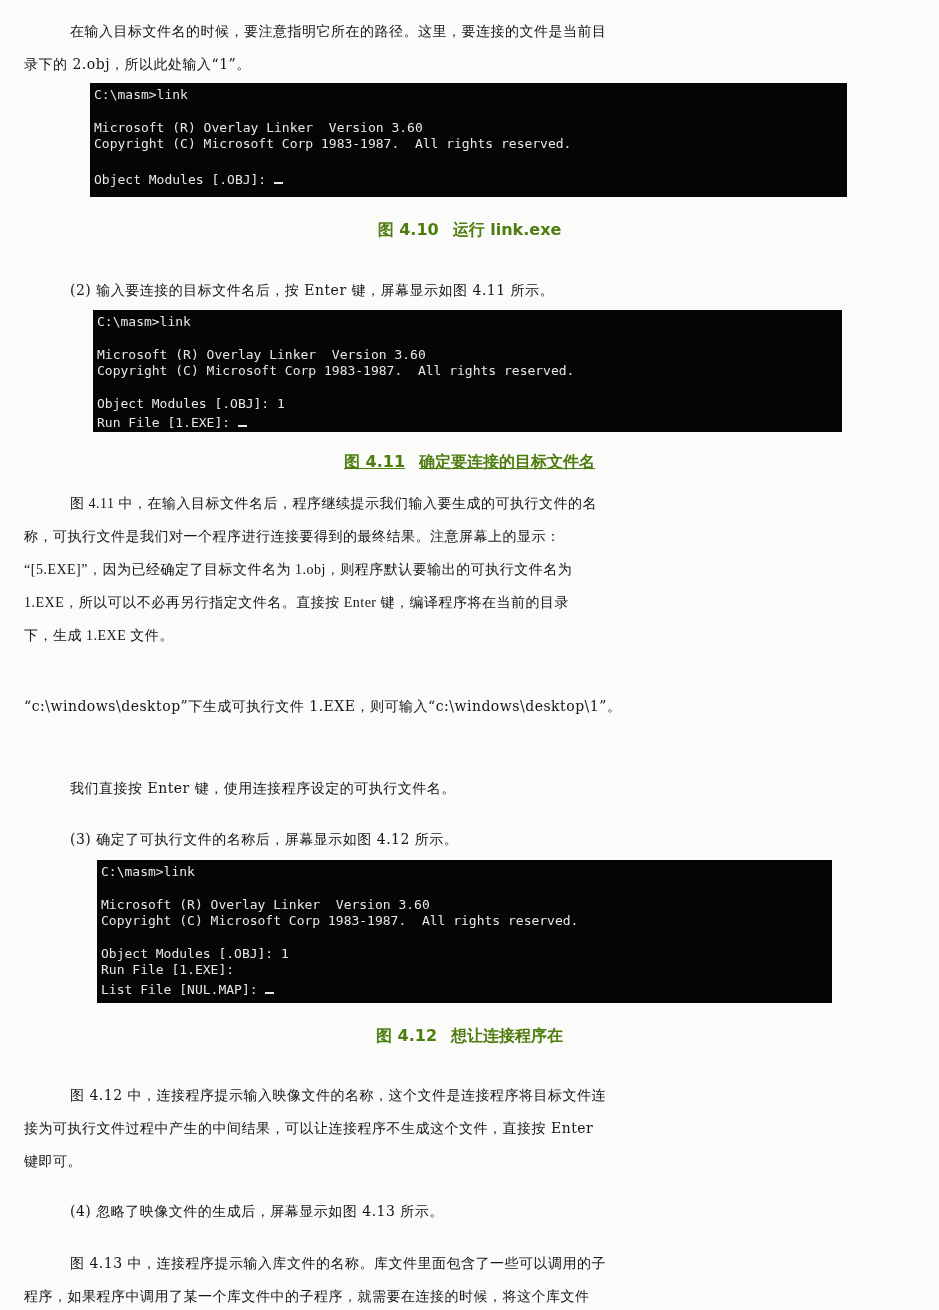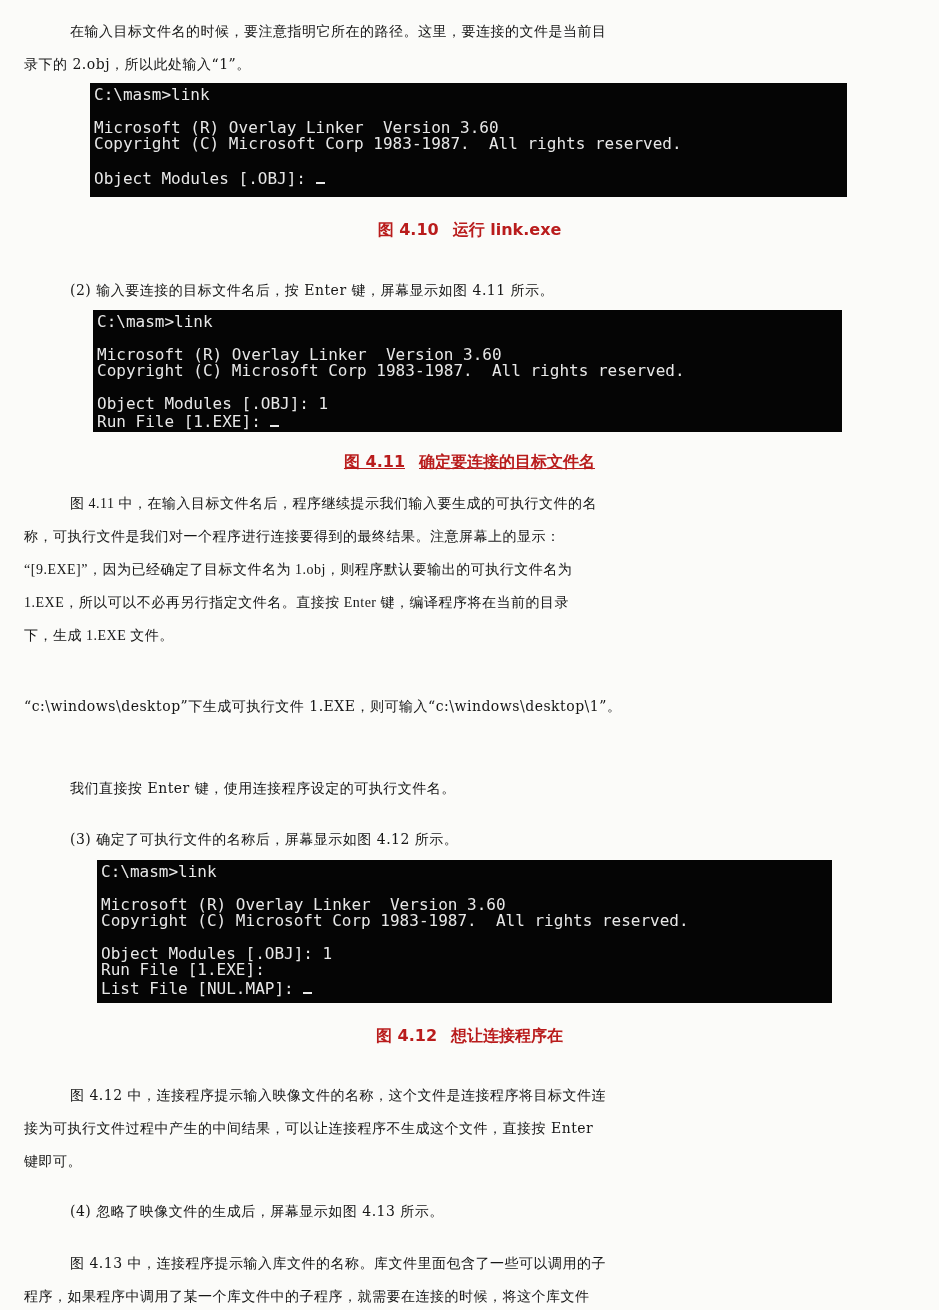--- a/index.html
+++ b/index.html
@@ -13,27 +13,27 @@
     position: absolute; left: 24px; width: 888px;
     font-size: 14px; line-height: 33px; letter-spacing: 0.5px;
     text-align: justify;
     margin-top: 11px;
   }
   .p .line { display: block; white-space: nowrap; }
   .indent { padding-left: 46px; }
   .caption {
     position: absolute; left: 0; width: 939px; text-align: center;
     font-family: "DejaVu Sans", "Liberation Sans", sans-serif;
-    font-size: 16px; font-weight: bold; color: #b91c1c;
+    font-size: 16px; font-weight: bold; color: #4d7c0f;
   }
   .caption .num { margin-right: 14px; }
   .term {
     position: absolute; background: #050505; color: #e8e8e8;
     font-family: "DejaVu Sans Mono", "Liberation Mono", monospace;
-    font-size: 16px; line-height: 16.5px;
+    font-size: 13px; line-height: 16.5px;
     padding: 4px 4px; box-sizing: border-box;
   }
   .term .tl { display: block; white-space: pre; min-height: 16.5px; }
   .term .gap { display: block; height: 16px; }
   .cursor { display: inline-block; width: 9px; border-bottom: 2px solid #e8e8e8; height: 13px; vertical-align: baseline; }
 </style>
 </head>
 <body>
 
 <div class="p" style="top:4px;">
@@ -68,21 +68,21 @@
   <span class="tl"><span>Run File [1.EXE]: </span><span class="cursor"></span></span>
 </div>
 
 <div class="caption" style="top:452px;text-decoration:underline;">
   <span class="num">图 4.11</span><span>确定要连接的目标文件名</span>
 </div>
 
 <div class="p" style="top:476px;font-family:Liberation Serif, serif;">
   <span class="line indent">图 4.11 中，在输入目标文件名后，程序继续提示我们输入要生成的可执行文件的名</span>
   <span class="line">称，可执行文件是我们对一个程序进行连接要得到的最终结果。注意屏幕上的显示：</span>
-  <span class="line">“[9.EXE]”，因为已经确定了目标文件名为 1.obj，则程序默认要输出的可执行文件名为</span>
+  <span class="line">“[5.EXE]”，因为已经确定了目标文件名为 1.obj，则程序默认要输出的可执行文件名为</span>
   <span class="line">1.EXE，所以可以不必再另行指定文件名。直接按 Enter 键，编译程序将在当前的目录</span>
   <span class="line">下，生成 1.EXE 文件。</span>
 </div>
 
 <div class="p" style="top:679px;">
   <span class="line">“c:\windows\desktop”下生成可执行文件 1.EXE，则可输入“c:\windows\desktop\1”。</span>
 </div>
 
 <div class="p" style="top:761px;">
   <span class="line indent">我们直接按 Enter 键，使用连接程序设定的可执行文件名。</span>

